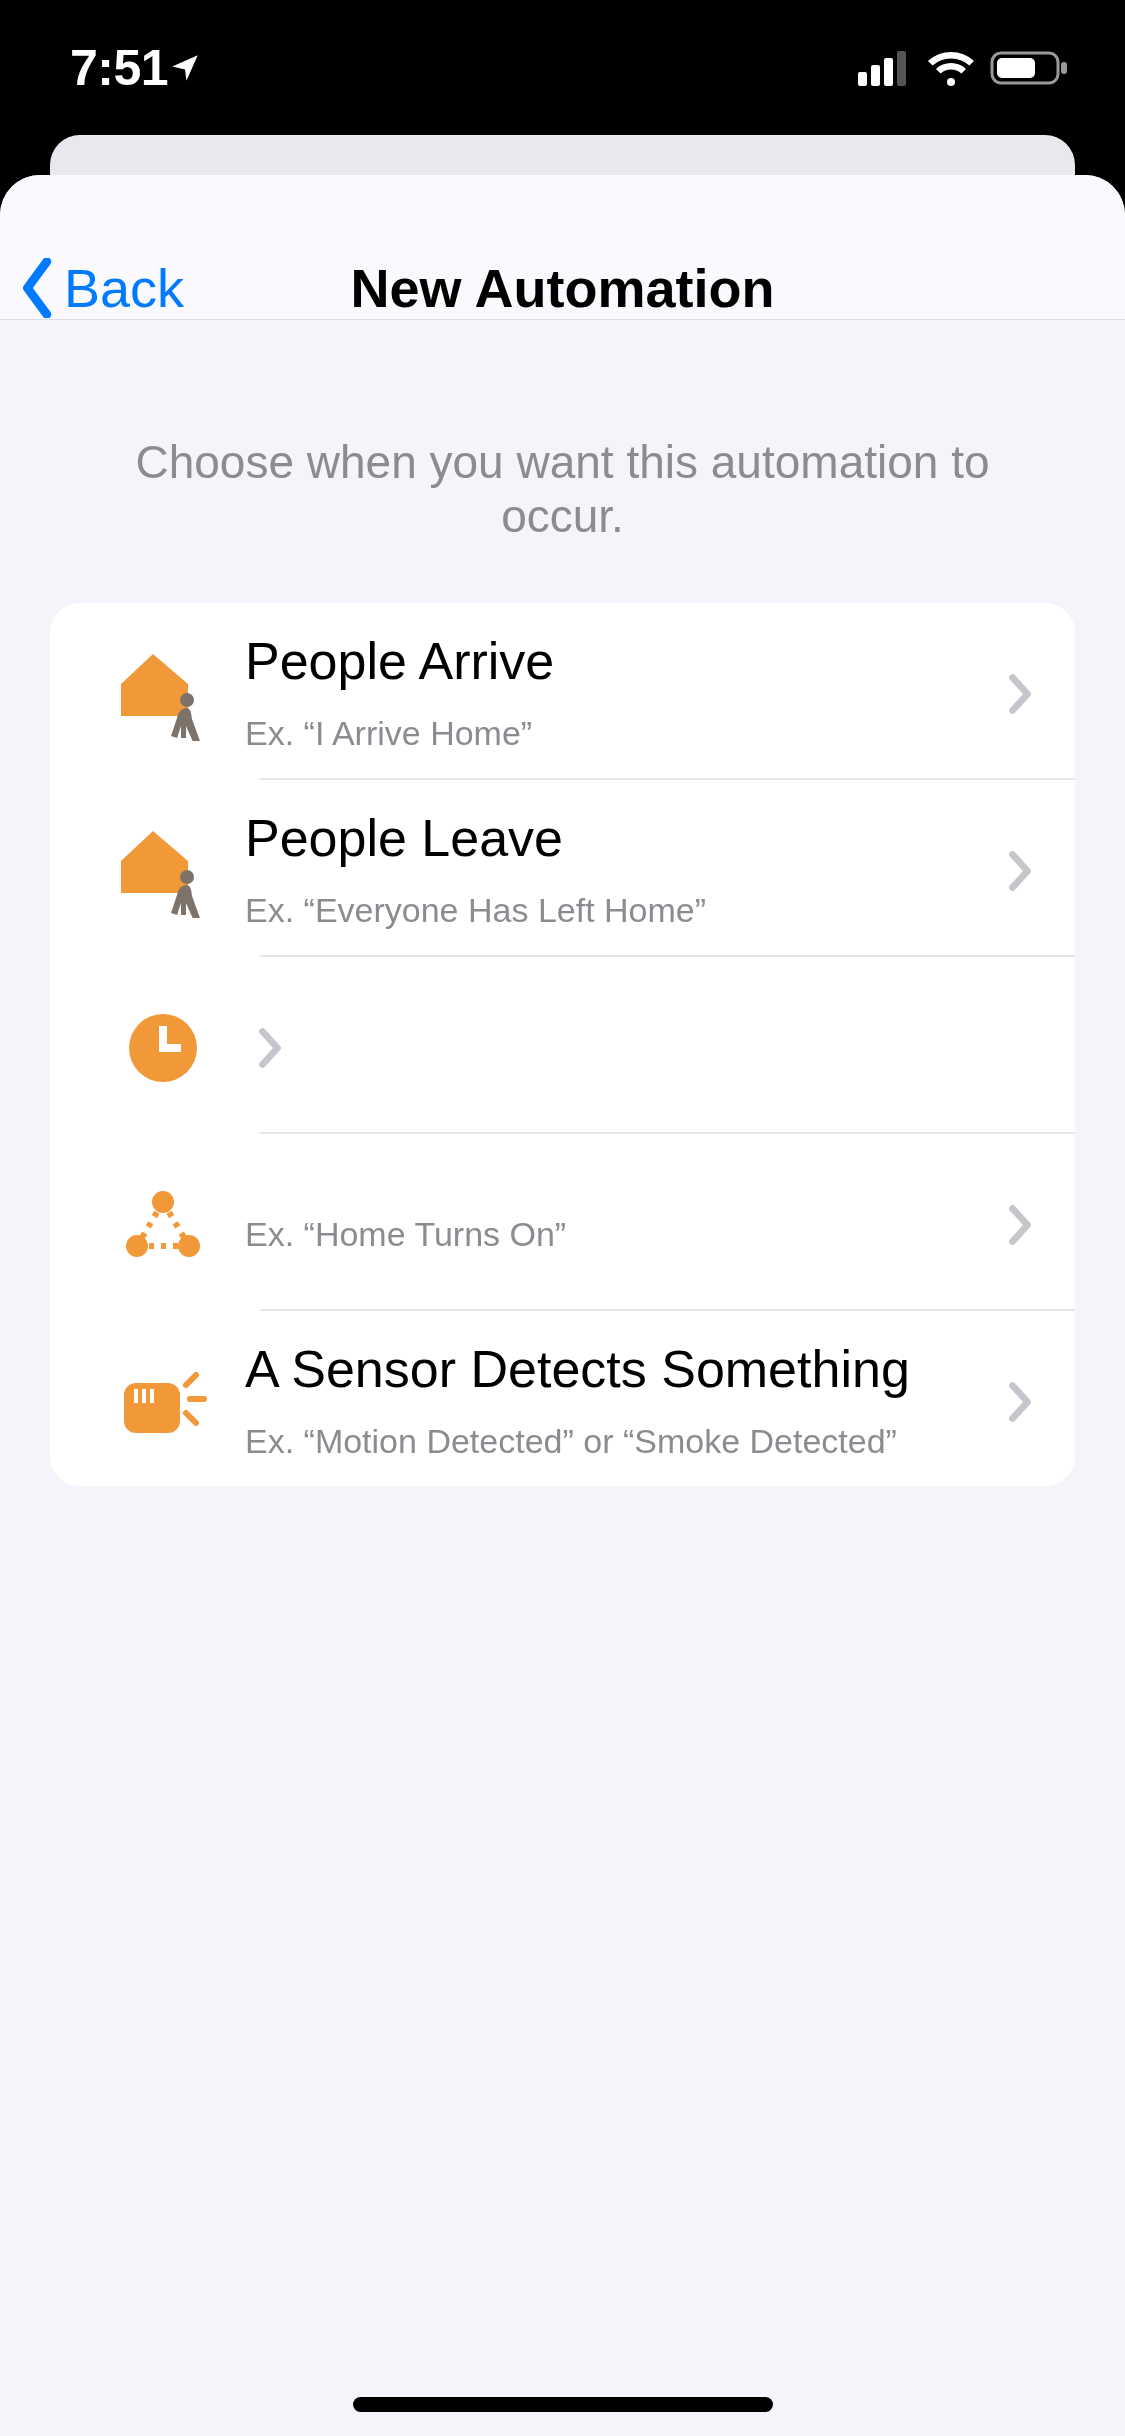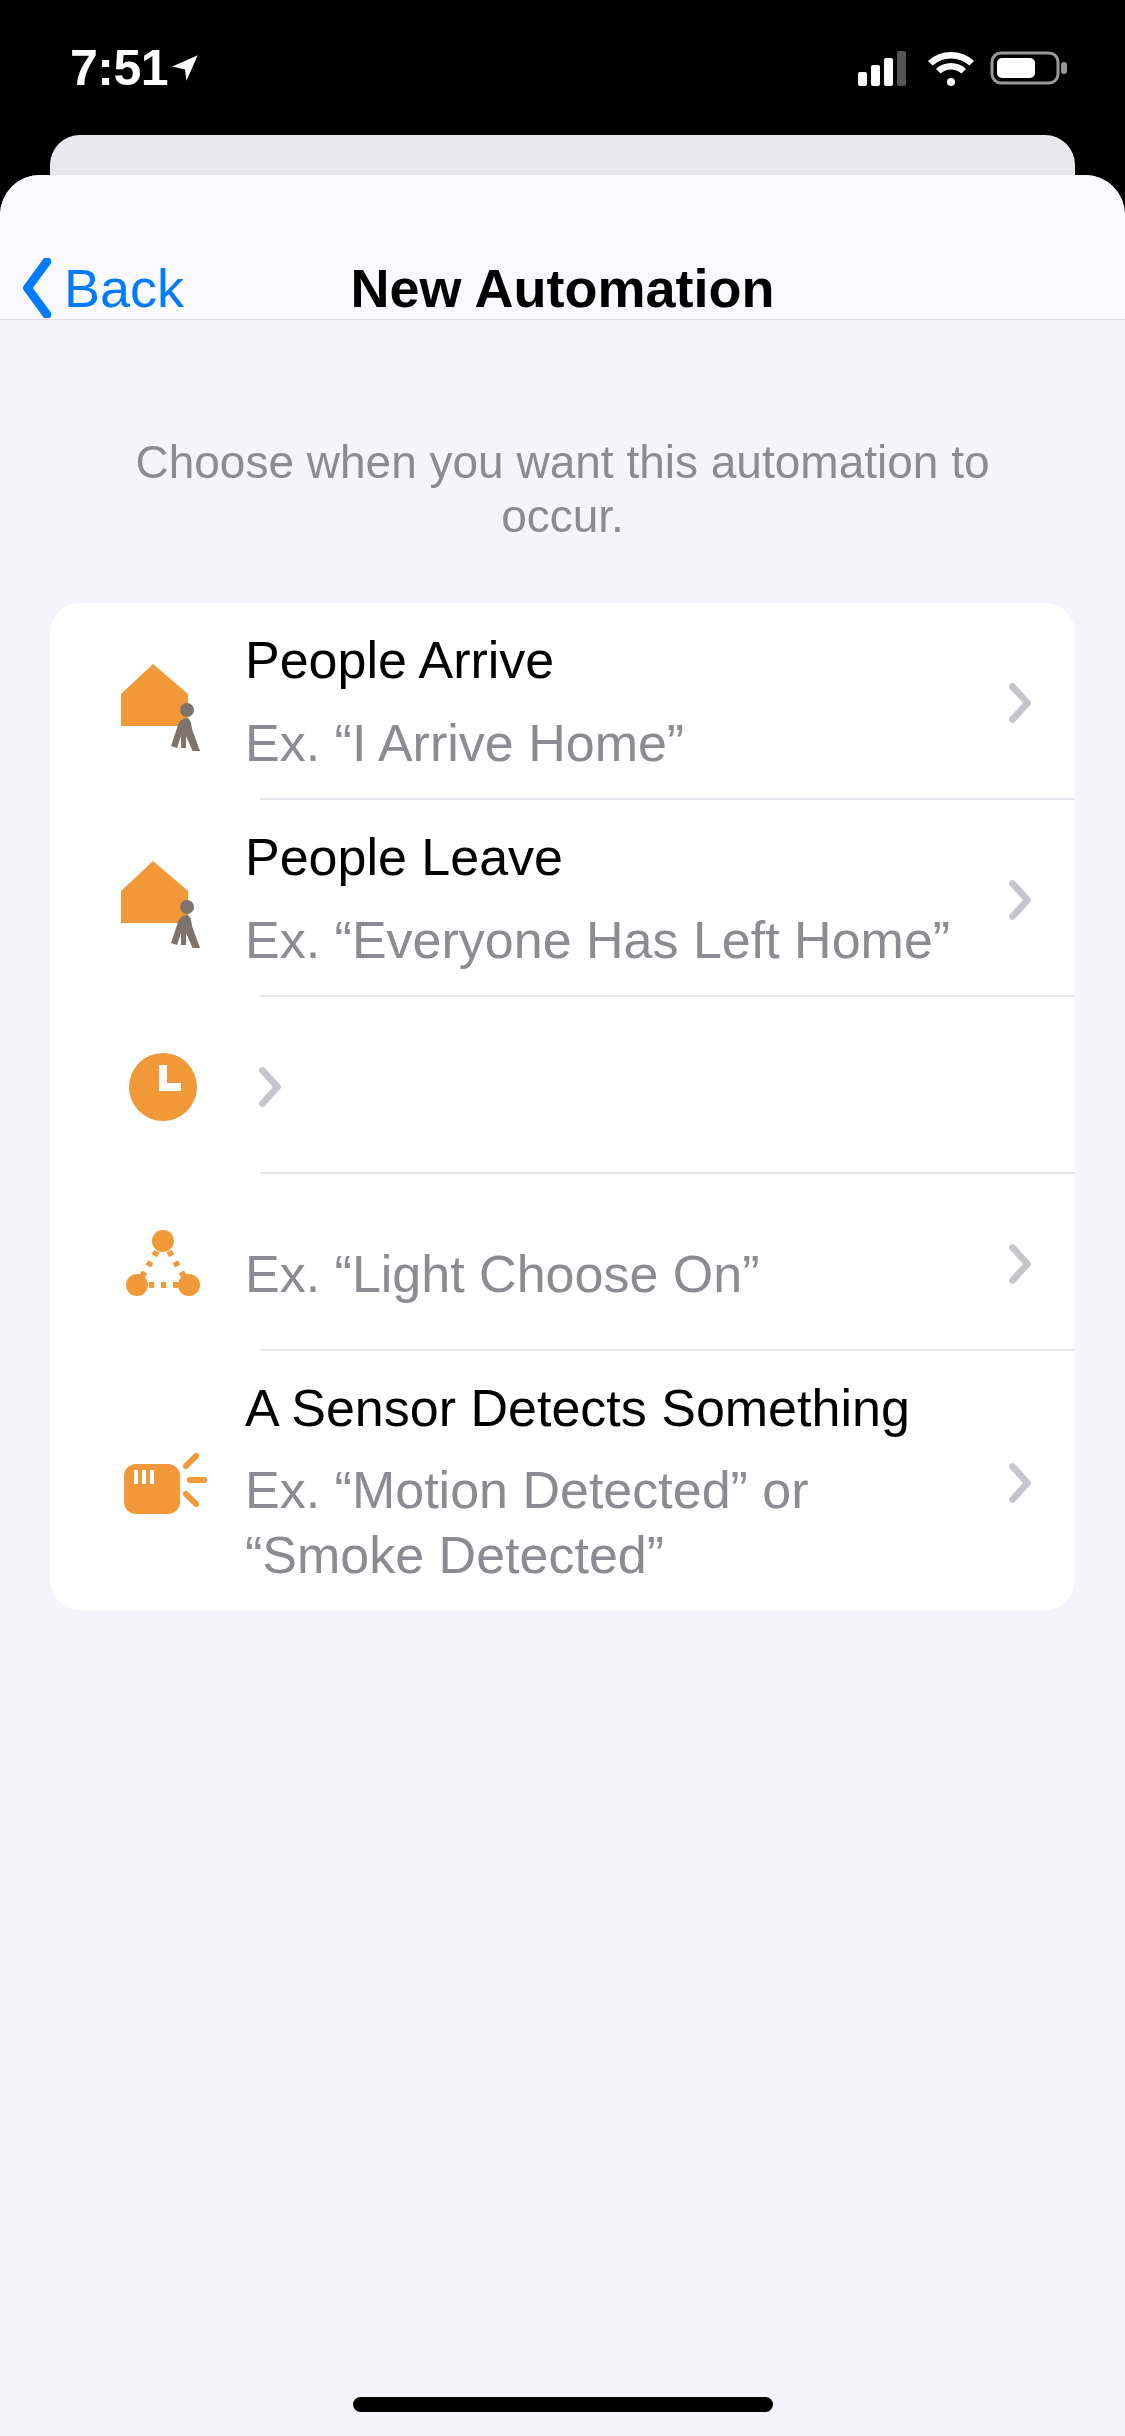--- a/index.html
+++ b/index.html
@@ -107,21 +107,21 @@
 
   .row-icon {
     width: 165px;
     display: flex;
     justify-content: center;
     align-items: center;
     flex-shrink: 0;
   }
   .row-body { flex: 1; min-width: 0; padding-right: 10px; }
   .row-title { font-size: 52px; font-weight: 400; color: #000; line-height: 1.15; }
-  .row-sub { font-size: 52px; color: #8c8b91; margin-top: 20px; line-height: 1.25; }
+  .row-sub { font-size: 34px; color: #8c8b91; margin-top: 20px; line-height: 1.25; }
   .row-chevron {
     flex-shrink: 0;
     width: 50px;
     display: flex;
     justify-content: center;
     color: #c6c5cb;
   }
 
   
   .home-indicator {
@@ -254,21 +254,21 @@
       <div class="row">
         <div class="row-icon">
           <svg width="84" height="74" viewBox="0 0 84 74">
             <circle cx="42" cy="14" r="11" fill="#f19938"></circle>
             <circle cx="16" cy="58" r="11" fill="#f19938"></circle>
             <circle cx="68" cy="58" r="11" fill="#f19938"></circle>
             <path d="M42 14 L16 58 M42 14 L68 58 M16 58 L68 58" stroke="#f19938" stroke-width="6" stroke-dasharray="5 7" fill="none"></path>
           </svg>
         </div>
         <div class="row-body">
-          <div class="row-sub">Ex. “Light Choose On”</div>
+          <div class="row-sub">Ex. “Home Turns On”</div>
         </div>
         <div class="row-chevron">
           <svg width="26" height="42" viewBox="0 0 16 28">
               <path d="M3 3 L13 14 L3 25" stroke="#c6c5cb" stroke-width="4.5" fill="none" stroke-linecap="round" stroke-linejoin="round"></path>
             </svg>
         </div>
       </div>
       <div class="sep"></div>
 
       <div class="row">

